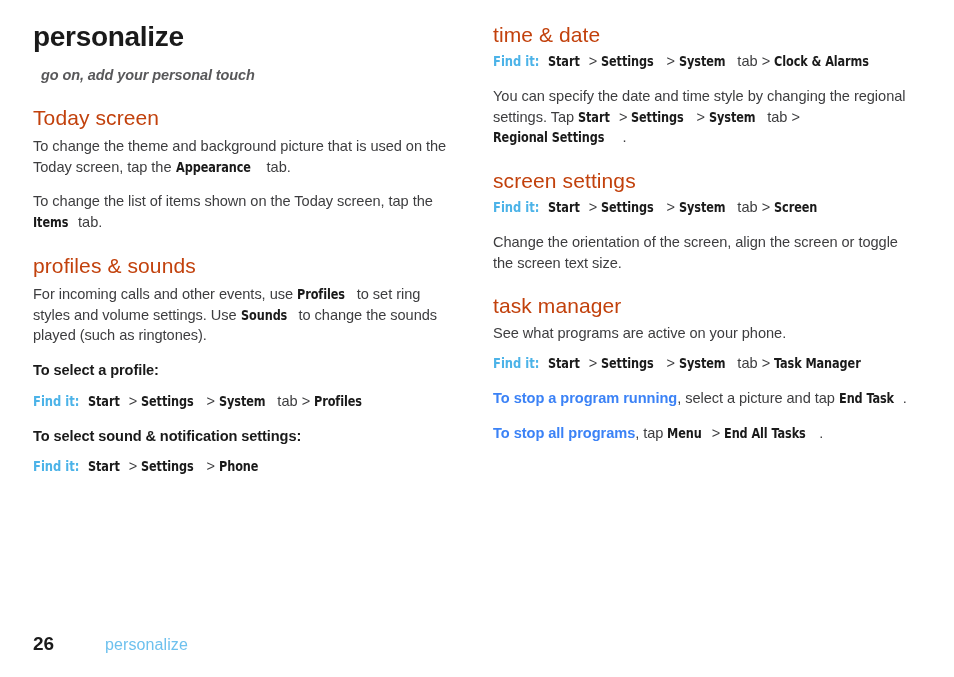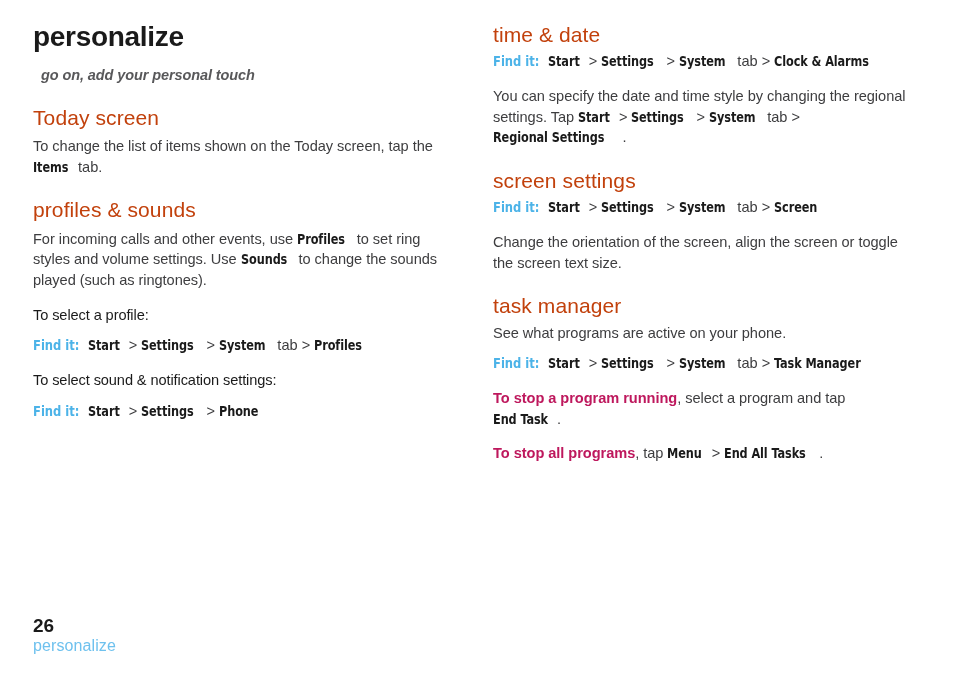--- a/index.html
+++ b/index.html
@@ -65,21 +65,21 @@
     line-height: 1.42;
     color: #3d3d3f;
     margin: 0 0 14px 0;
     letter-spacing: -0.05px;
   }
   p:last-child { margin-bottom: 8px; }
 
   
   .lead {
     font-weight: bold;
-    color: #be185d;
+    color: #3b82f6;
     text-align: center;
   }
 
   
   .ui {
     font-family: "Liberation Sans Narrow", "DejaVu Sans Condensed", "Liberation Sans", sans-serif;
     font-weight: bold;
     font-stretch: condensed;
     color: #1a1a1a;
     transform: scaleX(0.86);
@@ -105,39 +105,38 @@
     color: #4cb3e8;
     transform: scaleX(0.88);
     display: inline-block;
     transform-origin: left center;
     margin-right: 2px;
   }
 
   
   .subhead {
     font-size: 14.6px;
-    font-weight: normal;
+    font-weight: bold;
     color: #1a1a1a;
     margin: 0 0 10px 0;
     line-height: 1.42;
     letter-spacing: -0.1px;
   }
 
   
   .tight { margin-bottom: 10px; }
   .gap-lg { margin-bottom: 20px; }
 
   
   .footer {
     position: absolute;
     left: 33px;
     bottom: 22px;
     display: flex;
     align-items: baseline;
-    flex-direction: column;
   }
   .folio {
     font-size: 19px;
     font-weight: bold;
     color: #1a1a1a;
     width: 72px;
   }
   .footer-chapter {
     font-size: 16px;
     color: #6ec1ee;
@@ -150,20 +149,21 @@
 <div class="page">
 
   <div class="col col-left">
 
     <h1 class="chapter-title">personalize</h1>
     <div class="chapter-subtitle">go on, add your personal touch</div>
 
     <h2 class="section-heading">Today screen</h2>
 
 
+    <p><span>To change the theme and background picture that is used on the Today screen, tap the </span><span class="ui">Appearance</span><span> tab.</span></p>
 
     <p class="gap-lg"><span>To change the list of items shown on the Today screen, tap the </span><span class="ui">Items</span><span> tab.</span></p>
 
     <h2 class="section-heading">profiles &amp; sounds</h2>
 
     <p><span>For incoming calls and other events, use </span><span class="ui">Profiles</span><span> to set ring styles and volume settings. Use </span><span class="ui">Sounds</span><span> to change the sounds played (such as ringtones).</span></p>
 
     <div class="subhead">To select a profile:</div>
 
     <div class="findit">
@@ -198,21 +198,21 @@
     <p class="gap-lg">Change the orientation of the screen, align the screen or toggle the screen text size.</p>
 
     <h2 class="section-heading">task manager</h2>
 
     <p class="tight">See what programs are active on your phone.</p>
 
     <div class="findit">
       <span class="findit-label">Find it:</span><span class="ui">Start</span><span class="sep"> </span><span class="sep">&gt;</span><span class="sep"> </span><span class="ui">Settings</span><span class="sep"> </span><span class="sep">&gt;</span><span class="sep"> </span><span class="ui">System</span><span class="sep"> </span><span class="sep">tab</span><span class="sep"> </span><span class="sep">&gt;</span><span class="sep"> </span><span class="ui">Task Manager</span>
     </div>
 
-    <p><span class="lead">To stop a program running</span><span>, select a program and tap </span><span class="ui">End Task</span><span>.</span></p>
+    <p><span class="lead">To stop a program running</span><span>, select a picture and tap </span><span class="ui">End Task</span><span>.</span></p>
 
     <p><span class="lead">To stop all programs</span><span>, tap </span><span class="ui">Menu</span><span class="sep"> </span><span class="sep">&gt;</span><span class="sep"> </span><span class="ui">End All Tasks</span><span>.</span></p>
 
   </div>
 
   <div class="footer">
     <span class="folio">26</span>
     <span class="footer-chapter">personalize</span>
   </div>
 

